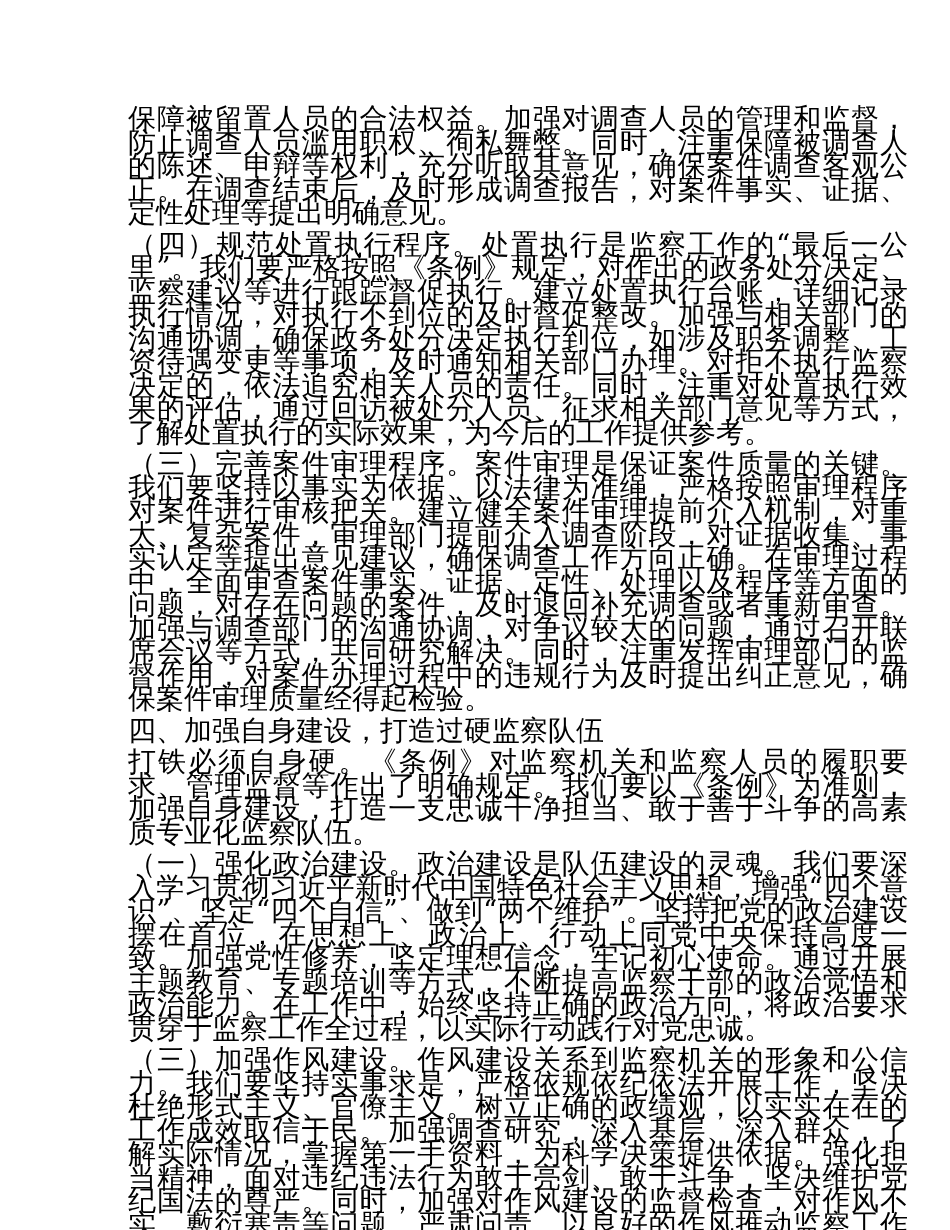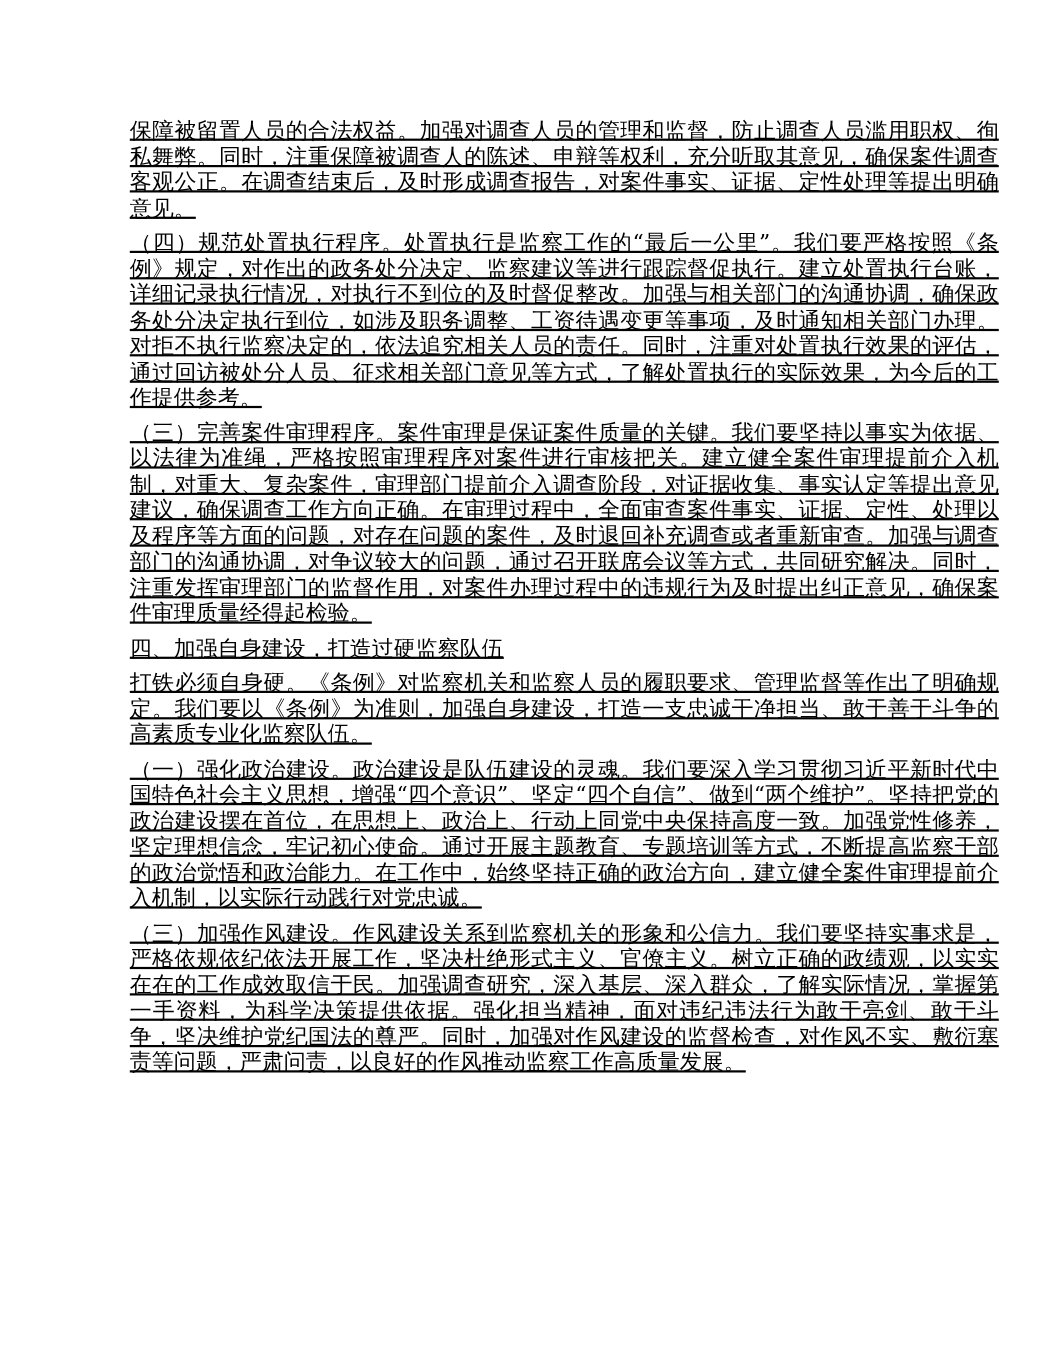--- a/index.html
+++ b/index.html
@@ -18,38 +18,37 @@
     box-sizing: border-box;
     width: 950px;
     height: 1230px;
     padding: 107px 42px 0 112px;
     background: #ffffff;
   }
   .doc-content {
     width: 796px;
   }
   .doc-content p {
-    margin: 0 0 8px 6px;
-    font-size: 20px;
+    margin: 0 0 8px 16px;
+    font-size: 28px;
     line-height: 23.5px;
     text-align: justify;
     text-justify: inter-ideograph;
     word-break: break-all;
-    text-decoration: underline;
   }
   .doc-content p.heading {
     font-weight: normal; 
   }
 </style>
 </head>
 <body>
 
 <div class="doc-page">
   <div class="doc-content">
     <p>保障被留置人员的合法权益。加强对调查人员的管理和监督，防止调查人员滥用职权、徇私舞弊。同时，注重保障被调查人的陈述、申辩等权利，充分听取其意见，确保案件调查客观公正。在调查结束后，及时形成调查报告，对案件事实、证据、定性处理等提出明确意见。</p>
     <p>（四）规范处置执行程序。处置执行是监察工作的“最后一公里”。我们要严格按照《条例》规定，对作出的政务处分决定、监察建议等进行跟踪督促执行。建立处置执行台账，详细记录执行情况，对执行不到位的及时督促整改。加强与相关部门的沟通协调，确保政务处分决定执行到位，如涉及职务调整、工资待遇变更等事项，及时通知相关部门办理。对拒不执行监察决定的，依法追究相关人员的责任。同时，注重对处置执行效果的评估，通过回访被处分人员、征求相关部门意见等方式，了解处置执行的实际效果，为今后的工作提供参考。</p>
     <p>（三）完善案件审理程序。案件审理是保证案件质量的关键。我们要坚持以事实为依据、以法律为准绳，严格按照审理程序对案件进行审核把关。建立健全案件审理提前介入机制，对重大、复杂案件，审理部门提前介入调查阶段，对证据收集、事实认定等提出意见建议，确保调查工作方向正确。在审理过程中，全面审查案件事实、证据、定性、处理以及程序等方面的问题，对存在问题的案件，及时退回补充调查或者重新审查。加强与调查部门的沟通协调，对争议较大的问题，通过召开联席会议等方式，共同研究解决。同时，注重发挥审理部门的监督作用，对案件办理过程中的违规行为及时提出纠正意见，确保案件审理质量经得起检验。</p>
     <p class="heading">四、加强自身建设，打造过硬监察队伍</p>
     <p>打铁必须自身硬。《条例》对监察机关和监察人员的履职要求、管理监督等作出了明确规定。我们要以《条例》为准则，加强自身建设，打造一支忠诚干净担当、敢于善于斗争的高素质专业化监察队伍。</p>
-    <p>（一）强化政治建设。政治建设是队伍建设的灵魂。我们要深入学习贯彻习近平新时代中国特色社会主义思想，增强“四个意识”、坚定“四个自信”、做到“两个维护”。坚持把党的政治建设摆在首位，在思想上、政治上、行动上同党中央保持高度一致。加强党性修养，坚定理想信念，牢记初心使命。通过开展主题教育、专题培训等方式，不断提高监察干部的政治觉悟和政治能力。在工作中，始终坚持正确的政治方向，建立健全案件审理提前介入机制，以实际行动践行对党忠诚。</p>
+    <p>（一）强化政治建设。政治建设是队伍建设的灵魂。我们要深入学习贯彻习近平新时代中国特色社会主义思想，增强“四个意识”、坚定“四个自信”、做到“两个维护”。坚持把党的政治建设摆在首位，在思想上、政治上、行动上同党中央保持高度一致。加强党性修养，坚定理想信念，牢记初心使命。通过开展主题教育、专题培训等方式，不断提高监察干部的政治觉悟和政治能力。在工作中，始终坚持正确的政治方向，将政治要求贯穿于监察工作全过程，以实际行动践行对党忠诚。</p>
     <p>（三）加强作风建设。作风建设关系到监察机关的形象和公信力。我们要坚持实事求是，严格依规依纪依法开展工作，坚决杜绝形式主义、官僚主义。树立正确的政绩观，以实实在在的工作成效取信于民。加强调查研究，深入基层、深入群众，了解实际情况，掌握第一手资料，为科学决策提供依据。强化担当精神，面对违纪违法行为敢于亮剑、敢于斗争，坚决维护党纪国法的尊严。同时，加强对作风建设的监督检查，对作风不实、敷衍塞责等问题，严肃问责，以良好的作风推动监察工作高质量发展。</p>
   </div>
 </div>
 
 </body></html>

